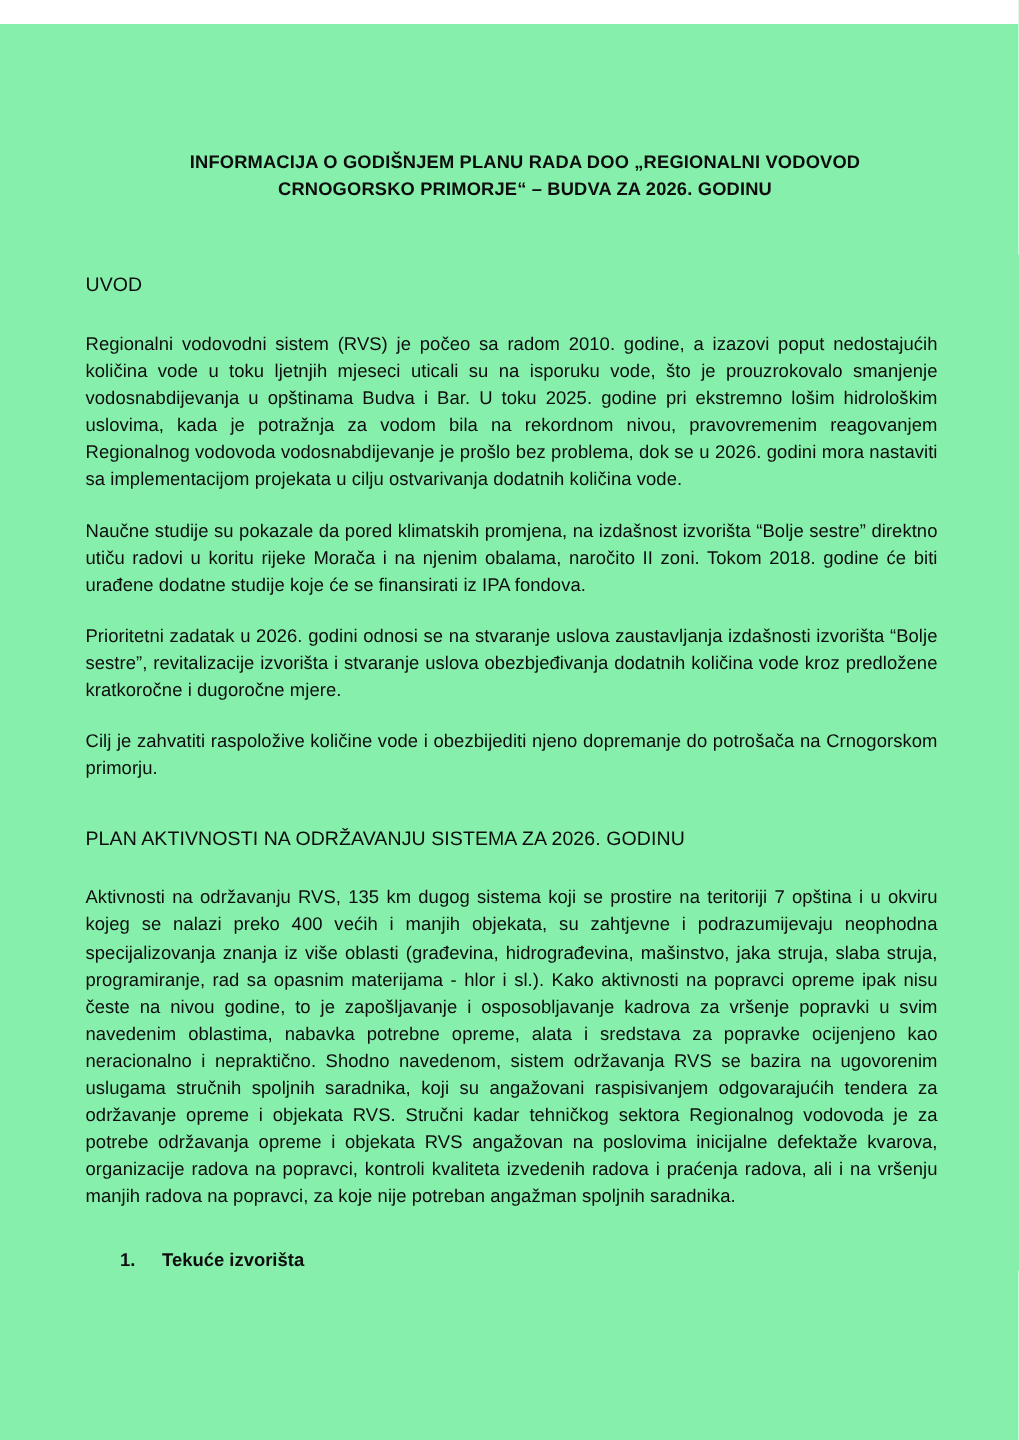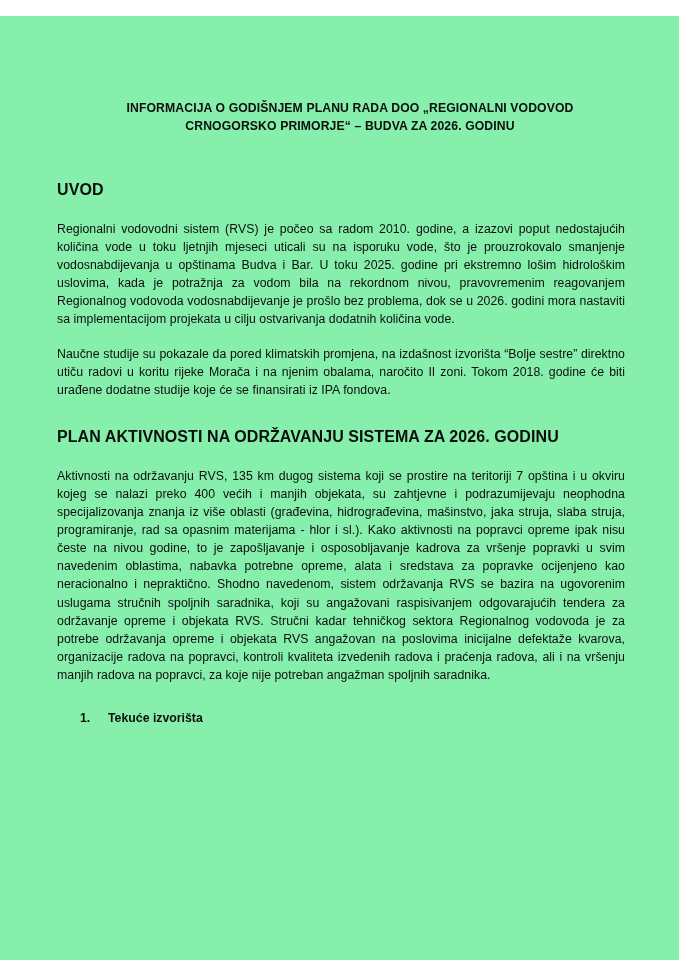--- a/index.html
+++ b/index.html
@@ -38,22 +38,22 @@
     line-height: 17.5px;
     text-align: center;
     letter-spacing: 0.01em;
     width: 510px;
     margin-left: 38px;
   }
 
   
   .section-heading {
     margin: 0;
-    font-size: 16px;
-    font-weight: bold;
+    font-size: 13px;
+    font-weight: normal;
     line-height: 16px;
     text-align: left;
     letter-spacing: 0.005em;
   }
   .heading-uvod { padding-top: 47px; }
   .heading-plan { padding-top: 30px; }
 
   
   .para {
     margin: 0;
@@ -91,21 +91,23 @@
   <div class="content">
 
     <h1 class="doc-title">INFORMACIJA O GODIŠNJEM PLANU RADA DOO „REGIONALNI VODOVOD CRNOGORSKO PRIMORJE“ – BUDVA ZA 2026. GODINU</h1>
 
     <h2 class="section-heading heading-uvod">UVOD</h2>
 
     <p class="para para-first">Regionalni vodovodni sistem (RVS) je počeo sa radom 2010. godine, a izazovi poput nedostajućih količina vode u toku ljetnjih mjeseci uticali su na isporuku vode, što je prouzrokovalo smanjenje vodosnabdijevanja u opštinama Budva i Bar. U toku 2025. godine pri ekstremno lošim hidrološkim uslovima, kada je potražnja za vodom bila na rekordnom nivou, pravovremenim reagovanjem Regionalnog vodovoda vodosnabdijevanje je prošlo bez problema, dok se u 2026. godini mora nastaviti sa implementacijom projekata u cilju ostvarivanja dodatnih količina vode.</p>
 
     <p class="para para-gap">Naučne studije su pokazale da pored klimatskih promjena, na izdašnost izvorišta “Bolje sestre” direktno utiču radovi u koritu rijeke Morača i na njenim obalama, naročito II zoni. Tokom 2018. godine će biti urađene dodatne studije koje će se finansirati iz IPA fondova.</p>
 
+    <p class="para para-gap">Prioritetni zadatak u 2026. godini odnosi se na stvaranje uslova zaustavljanja izdašnosti izvorišta “Bolje sestre”, revitalizacije izvorišta i stvaranje uslova obezbjeđivanja dodatnih količina vode kroz predložene kratkoročne i dugoročne mjere.</p>
 
+    <p class="para para-gap">Cilj je zahvatiti raspoložive količine vode i obezbijediti njeno dopremanje do potrošača na Crnogorskom primorju.</p>
 
     <h2 class="section-heading heading-plan">PLAN AKTIVNOSTI NA ODRŽAVANJU SISTEMA ZA 2026. GODINU</h2>
 
     <p class="para para-after-heading">Aktivnosti na održavanju RVS, 135 km dugog sistema koji se prostire na teritoriji 7 opština i u okviru kojeg se nalazi preko 400 većih i manjih objekata, su zahtjevne i podrazumijevaju neophodna specijalizovanja znanja iz više oblasti (građevina, hidrograđevina, mašinstvo, jaka struja, slaba struja, programiranje, rad sa opasnim materijama - hlor i sl.). Kako aktivnosti na popravci opreme ipak nisu česte na nivou godine, to je zapošljavanje i osposobljavanje kadrova za vršenje popravki u svim navedenim oblastima, nabavka potrebne opreme, alata i sredstava za popravke ocijenjeno kao neracionalno i nepraktično. Shodno navedenom, sistem održavanja RVS se bazira na ugovorenim uslugama stručnih spoljnih saradnika, koji su angažovani raspisivanjem odgovarajućih tendera za održavanje opreme i objekata RVS. Stručni kadar tehničkog sektora Regionalnog vodovoda je za potrebe održavanja opreme i objekata RVS angažovan na poslovima inicijalne defektaže kvarova, organizacije radova na popravci, kontroli kvaliteta izvedenih radova i praćenja radova, ali i na vršenju manjih radova na popravci, za koje nije potreban angažman spoljnih saradnika.</p>
 
     <div class="numbered-item">
       <span class="num">1.</span>
       <span class="num-text">Tekuće izvorišta</span>
     </div>
 

